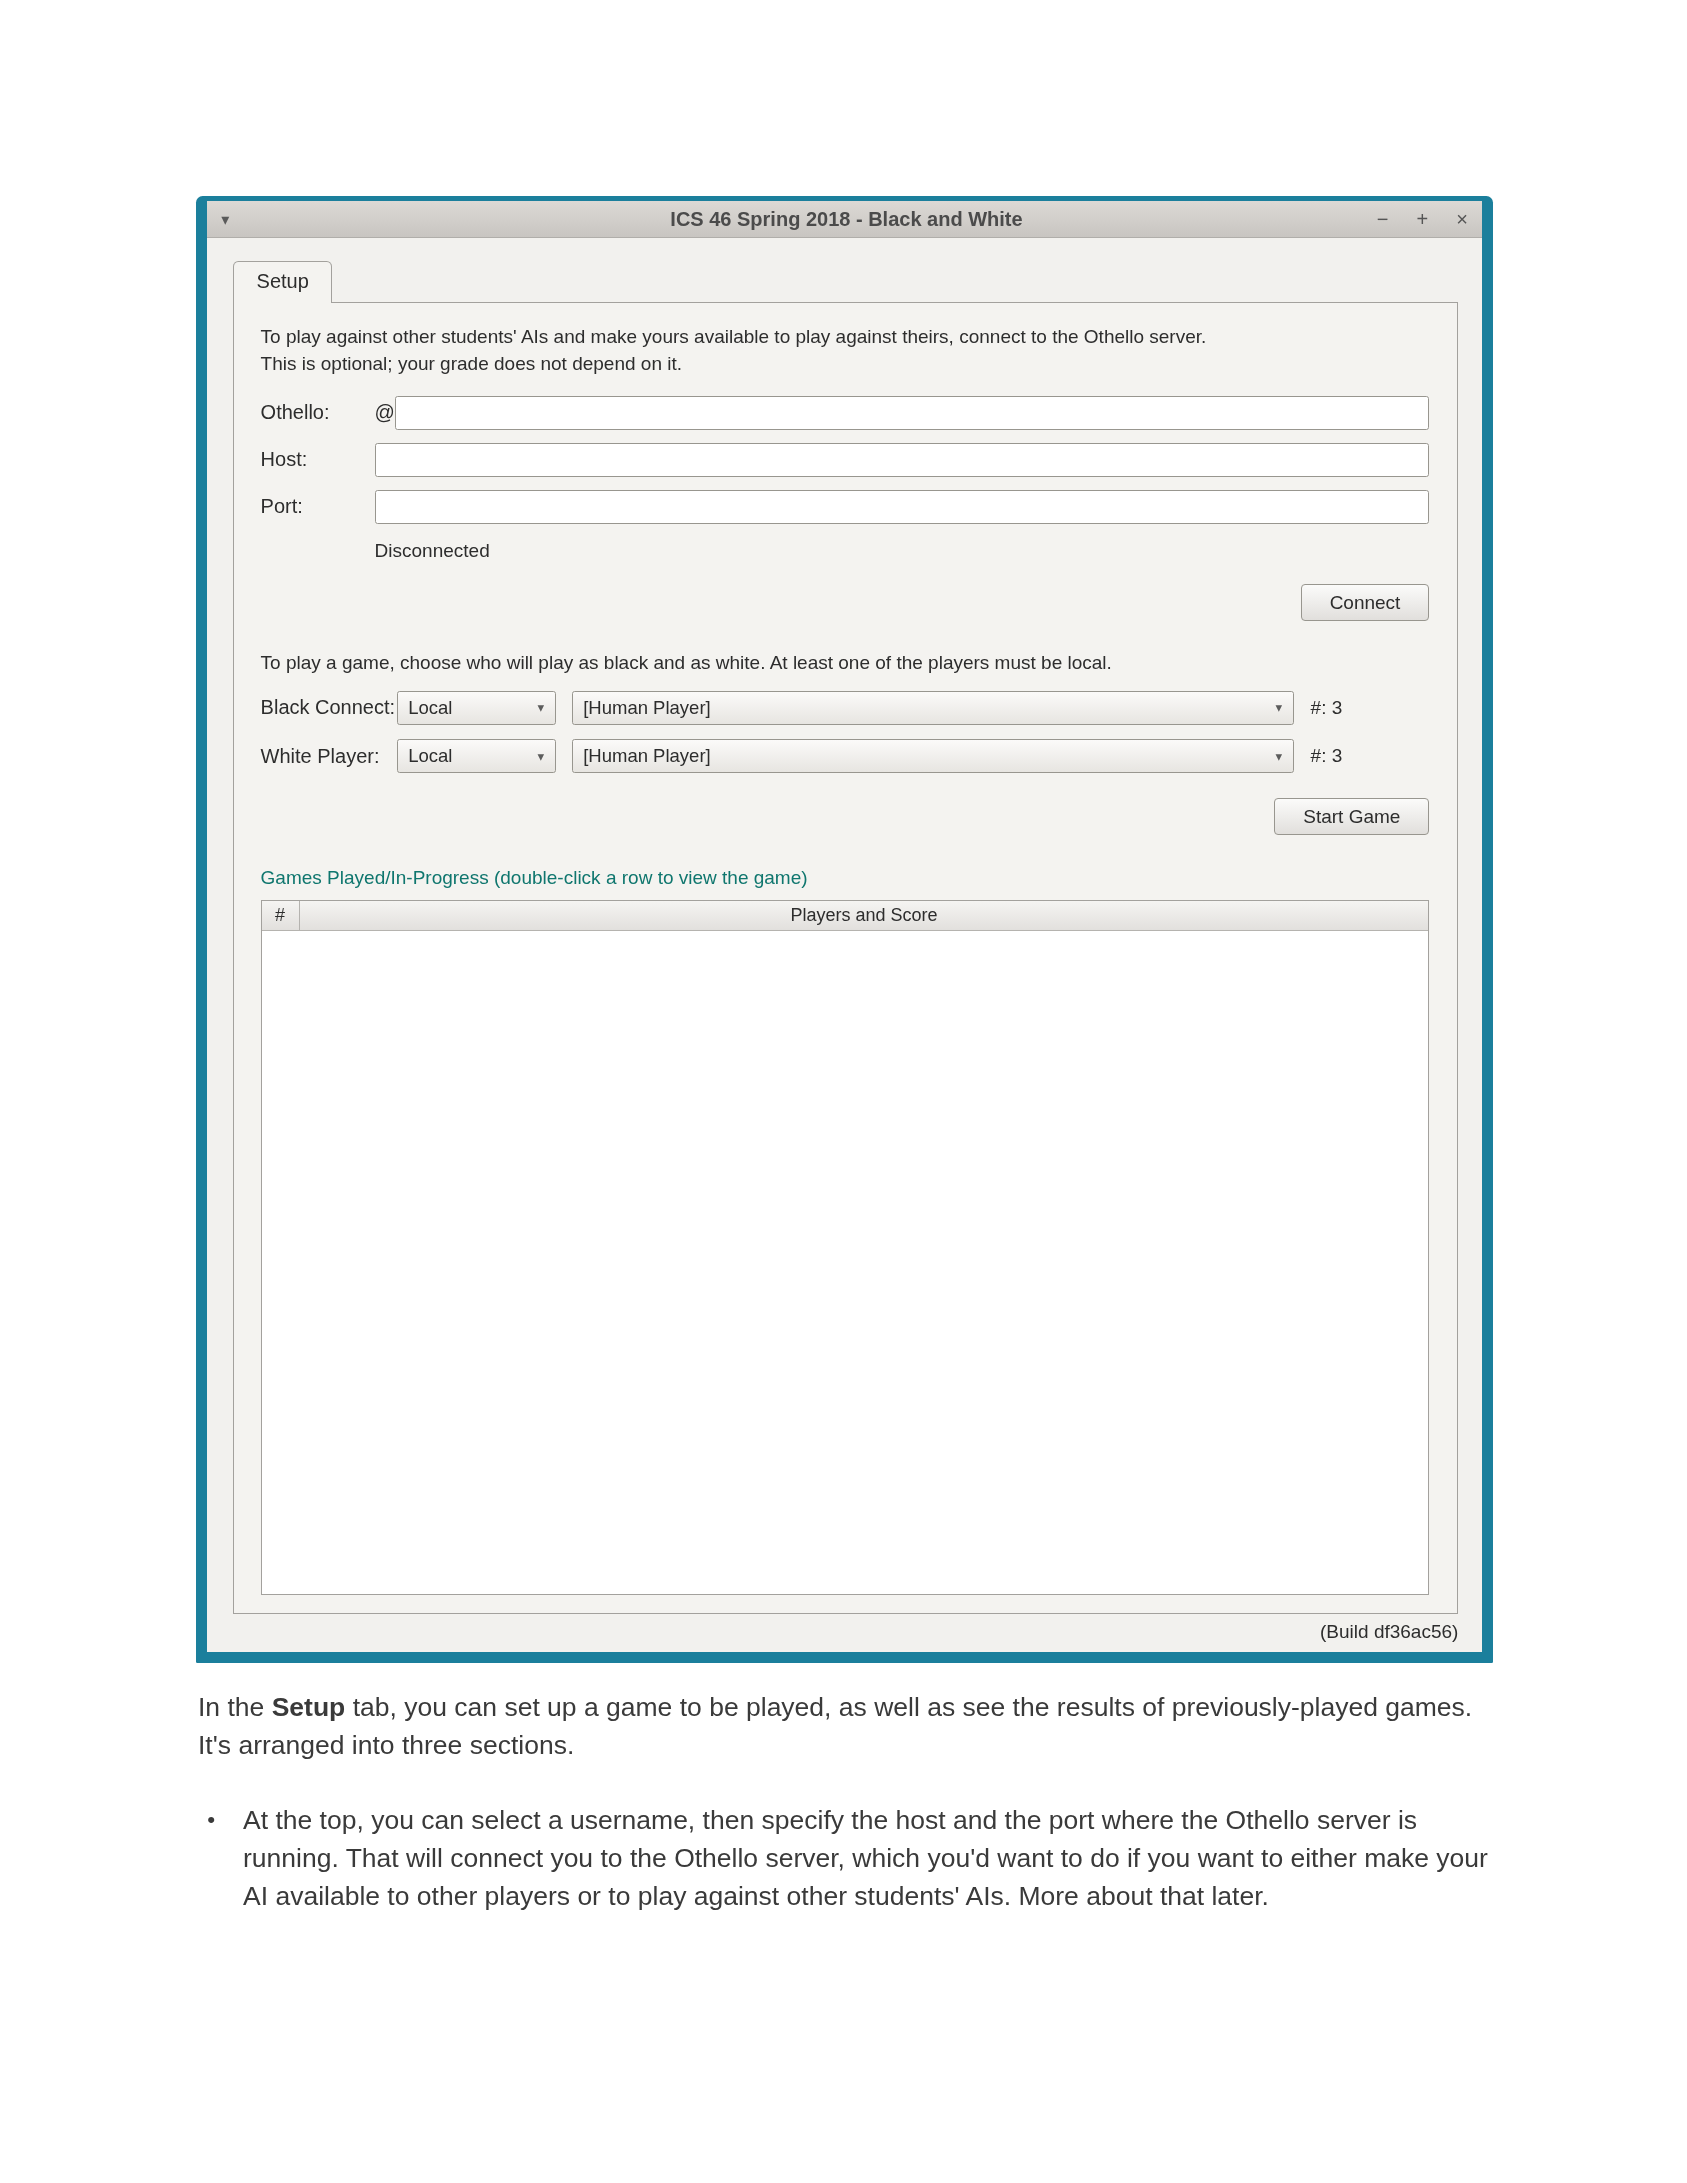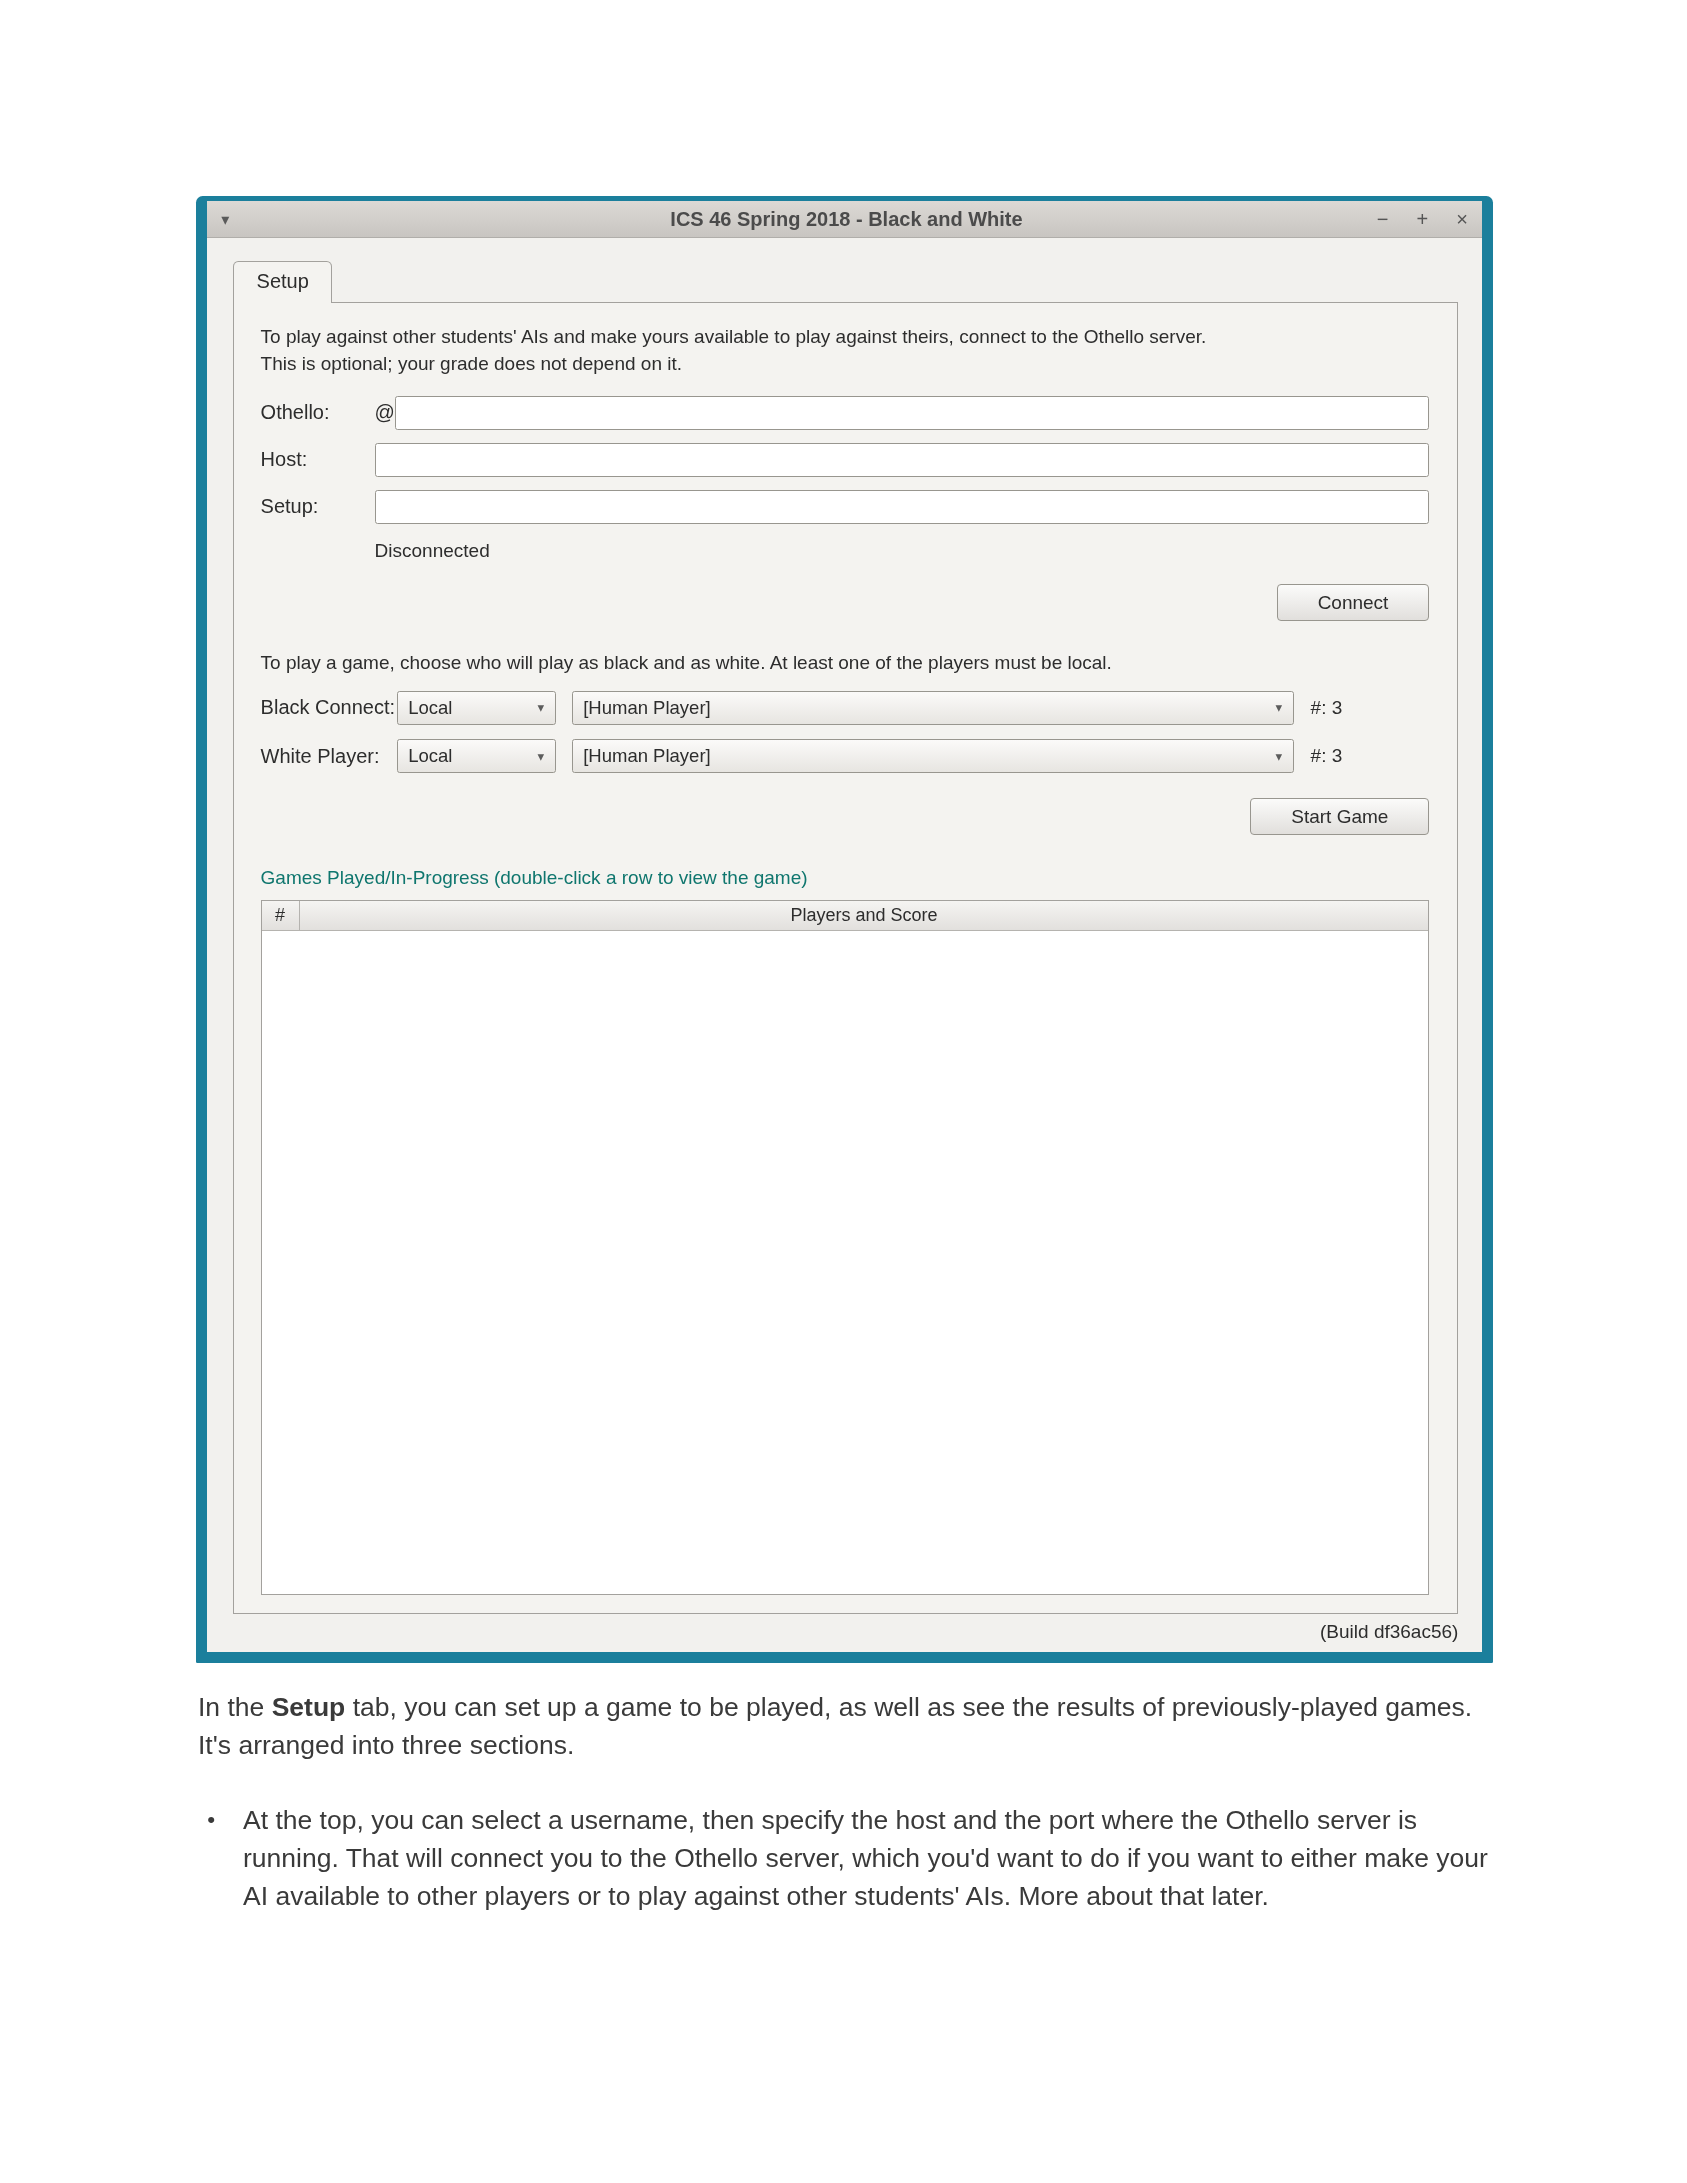--- a/index.html
+++ b/index.html
@@ -76,21 +76,21 @@
     border: 1.3px solid #98968f; border-radius: 2.6px;
     font-size: 18.5px; color: #222;
     padding: 0 9.3px;
     font-family: inherit;
     outline: none;
   }
   .status-line { margin: 2.6px 0 0 114px; font-size: 19px; color: #2d2d2d; }
 
   .btn-row { display: flex; justify-content: flex-end; margin-top: 22.5px; }
   .push-btn {
-    height: 37px; padding: 0 40px;
+    height: 37px; padding: 0 28px;
     background: linear-gradient(#fbfbfa, #e1dfdc);
     border: 1.3px solid #98968f; border-radius: 4px;
     font-size: 19px; color: #2d2d2d;
     font-family: inherit;
     cursor: default;
   }
 
   .instructions { margin-top: 28px; font-size: 19px; line-height: 27px; color: #2d2d2d; }
 
   .player-row { display: flex; align-items: center; margin-top: 14.6px; }
@@ -183,21 +183,21 @@
             <div class="form-row">
               <span class="form-label">Othello:</span>
               <span class="at-sign">@</span>
               <input class="text-input" type="text" value="" style="">
             </div>
             <div class="form-row">
               <span class="form-label">Host:</span>
               <input class="text-input" type="text" value="" style="">
             </div>
             <div class="form-row">
-              <span class="form-label">Setup:</span>
+              <span class="form-label">Port:</span>
               <input class="text-input" type="text" value="" style="">
             </div>
           </div>
 
           <div class="status-line">Disconnected</div>
 
           <div class="btn-row">
             <button class="push-btn">Connect</button>
           </div>
 

